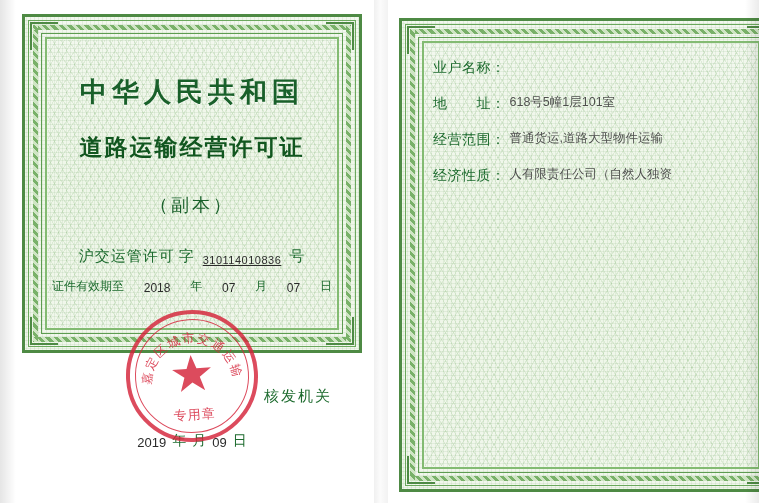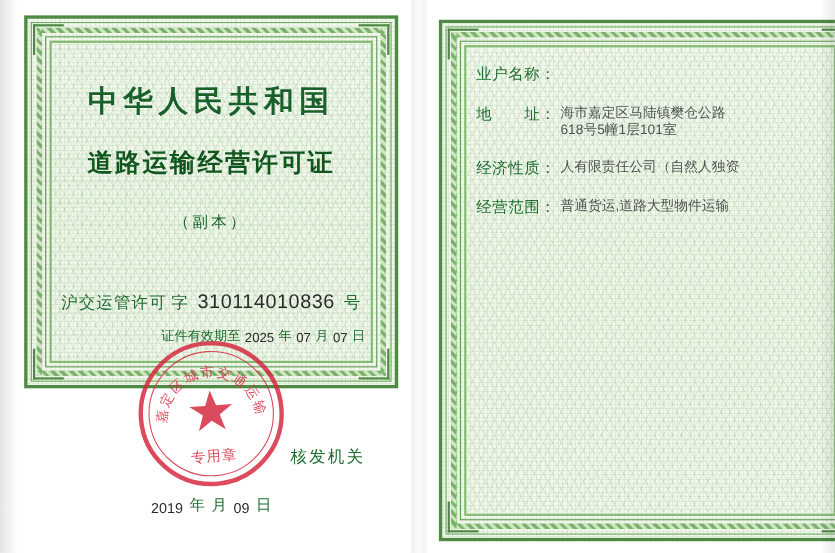--- a/index.html
+++ b/index.html
@@ -121,48 +121,49 @@
     font-family: "Liberation Serif", serif;
     font-size: 23px;
     font-weight: bold;
     letter-spacing: 2px;
     color: #11561f;
     margin-top: 22px;
     white-space: nowrap;
   }
   .title-sub {
     font-family: "Liberation Serif", serif;
-    font-size: 14px;
+    font-size: 18px;
     letter-spacing: 3px;
     color: #19602a;
     margin-top: 30px;
   }
   .lic-no-row {
-    margin-top: 53px;
+    margin-top: 30px;
     display: flex;
     align-items: flex-end;
     justify-content: center;
     font-family: "Liberation Serif", serif;
     font-size: 15px;
     color: #1d6b2e;
     gap: 4px;
   }
   .lic-no-row .lbl { white-space: nowrap; letter-spacing: 1px; }
   .lic-no-row .num {
     color: #2b2b2b;
-    font-size: 18px;
+    font-size: 11px;
     padding: 0 4px;
     letter-spacing: 0.5px;
     font-family: "Liberation Sans", sans-serif;
+    text-decoration: underline;
   }
   .valid-row {
     margin-top: 12px;
     display: flex;
     align-items: flex-end;
-    justify-content: flex-end;
+    justify-content: space-between;
     font-family: "Liberation Serif", serif;
     font-size: 12px;
     color: #1d6b2e;
     gap: 2px;
   }
   .valid-row .v {
     color: #2b2b2b;
     font-family: "Liberation Sans", sans-serif;
     font-size: 12px;
     padding: 0 2px;
@@ -318,21 +319,21 @@
 
         <div class="lic-no-row">
           <span class="lbl">沪交运管许可</span>
           <span class="lbl">字</span>
           <span class="num">310114010836</span>
           <span class="lbl">号</span>
         </div>
 
         <div class="valid-row">
           <span>证件有效期至</span>
-          <span class="v">2025</span>
+          <span class="v">2018</span>
           <span>年</span>
           <span class="v">07</span>
           <span>月</span>
           <span class="v">07</span>
           <span>日</span>
         </div>
 
         <div class="issuer-row">核发机关</div>
 
         <div class="date-row">
@@ -379,33 +380,32 @@
 
       <div class="content-right">
 
         <div class="field">
           <span class="flabel">业户名称：</span>
         </div>
 
         <div class="field">
           <span class="flabel">地　　址：</span>
           <span class="fvalue">
-            <span class="l2">海市嘉定区马陆镇樊仓公路</span>
             <span class="l2">618号5幢1层101室</span>
           </span>
+        </div>
+
+        <div class="field">
+          <span class="flabel">经营范围：</span>
+          <span class="fvalue">普通货运,道路大型物件运输</span>
         </div>
 
         <div class="field">
           <span class="flabel">经济性质：</span>
           <span class="fvalue">人有限责任公司（自然人独资</span>
-        </div>
-
-        <div class="field">
-          <span class="flabel">经营范围：</span>
-          <span class="fvalue">普通货运,道路大型物件运输</span>
         </div>
 
       </div>
     </div>
   </div>
 
   <div class="gutter"></div>
   <div class="edge-shadow-l"></div>
   <div class="edge-shadow-r"></div>
 </div>

